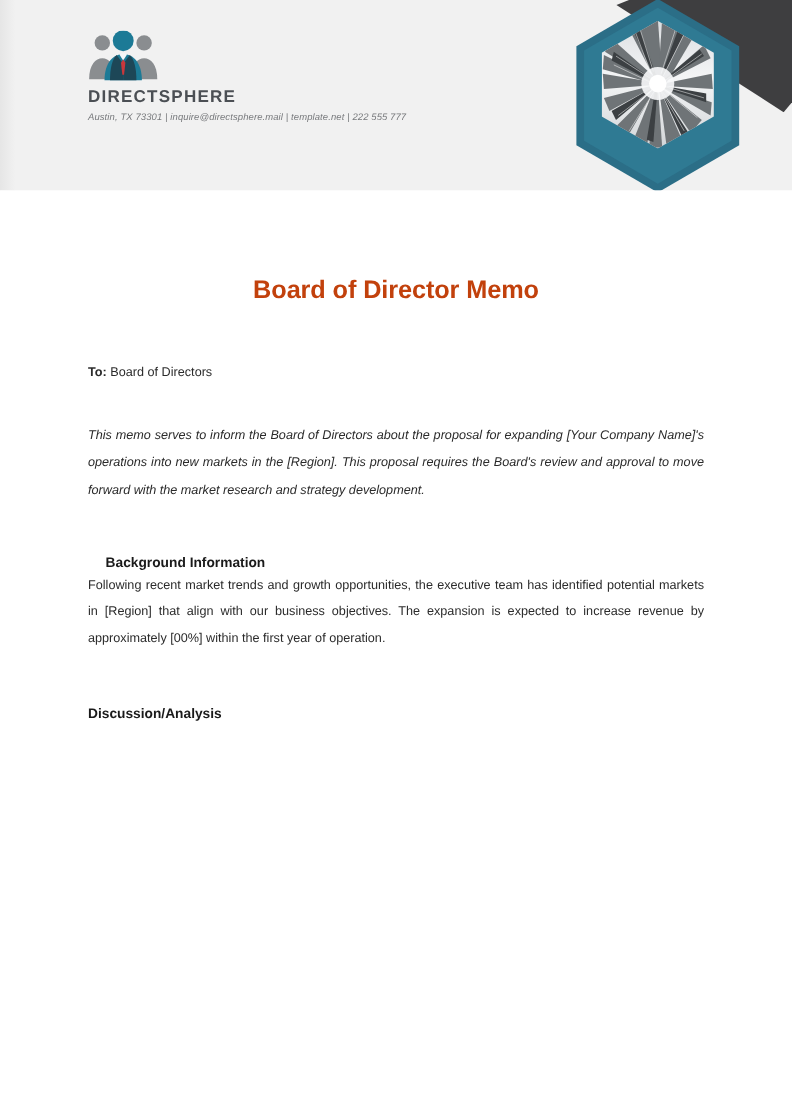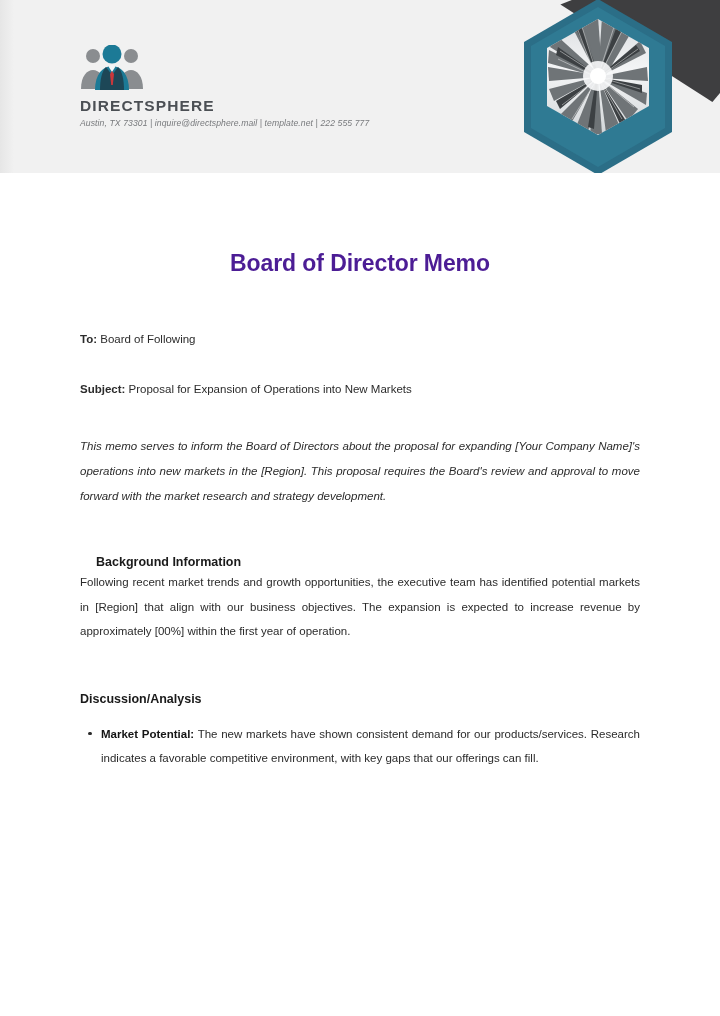--- a/index.html
+++ b/index.html
@@ -64,21 +64,21 @@
     width: 176px;
     height: 180px;
     z-index: 2;
   }
   .hex-wrap svg { display: block; }
 
   
   .logo-block {
     position: absolute;
     left: 80px;
-    top: 45px;
+    top: 28px;
     z-index: 3;
   }
   .logo-mark {
     width: 64px;
     height: 46px;
     position: relative;
     margin-bottom: 7px;
   }
   .logo-mark svg { display: block; }
 
@@ -105,21 +105,21 @@
     position: absolute;
     left: 80px;
     top: 173px;
     width: 560px;
   }
 
   .doc-title {
     text-align: center;
     font-size: 23px;
     font-weight: bold;
-    color: #4c1d95;
+    color: #c2410c;
     letter-spacing: -0.1px;
     margin: 77px 0 0 0;
     line-height: 1.2;
   }
 
   .meta-line {
     font-size: 11.5px;
     color: #2b2b2b;
     line-height: 1.5;
   }
@@ -276,36 +276,28 @@
       <div class="brand-name">DIRECTSPHERE</div>
       <div class="brand-contact">Austin, TX 73301 | inquire@directsphere.mail | template.net | 222 555 777</div>
     </div>
   </div>
 
   <div class="doc-body">
 
     <h1 class="doc-title">Board of Director Memo</h1>
 
     <div class="meta-line meta-to">
-      <b>To:</b><span> </span><span>Board of Following</span>
+      <b>To:</b><span> </span><span>Board of Directors</span>
     </div>
 
 
-    <div class="meta-line meta-subj">
-      <b>Subject:</b><span> </span><span>Proposal for Expansion of Operations into New Markets</span>
-    </div>
 
     <p class="para para-intro">This memo serves to inform the Board of Directors about the proposal for expanding [Your Company Name]'s operations into new markets in the [Region]. This proposal requires the Board's review and approval to move forward with the market research and strategy development.</p>
 
     <h2 class="section-heading heading-background">Background Information</h2>
 
     <p class="para para-background">Following recent market trends and growth opportunities, the executive team has identified potential markets in [Region] that align with our business objectives. The expansion is expected to increase revenue by approximately [00%] within the first year of operation.</p>
 
     <h2 class="section-heading heading-discussion">Discussion/Analysis</h2>
 
-    <ul class="bullet-list">
-      <li>
-        <span class="dot"></span><b>Market Potential:</b><span> The new markets have shown consistent demand for our products/services. Research indicates a favorable competitive environment, with key gaps that our offerings can fill.</span>
-      </li>
-    </ul>
 
   </div>
 </div>
 
 </body></html>

